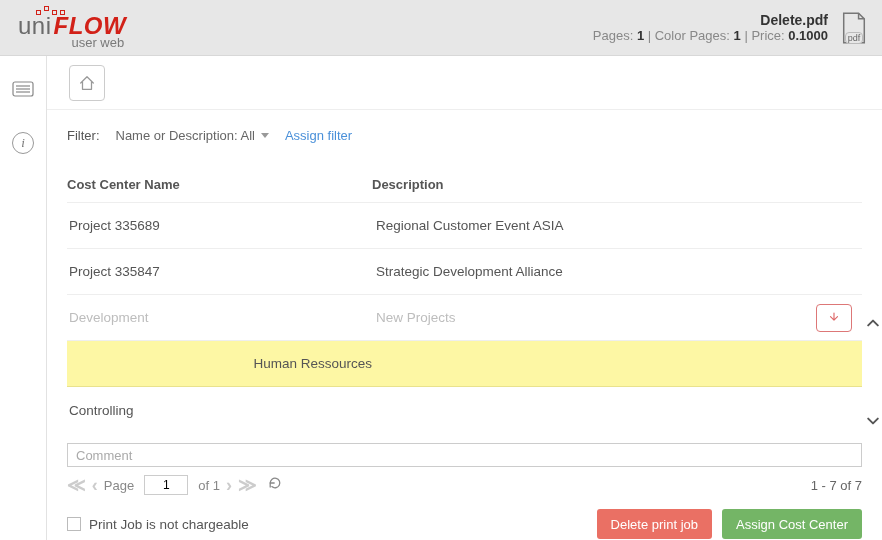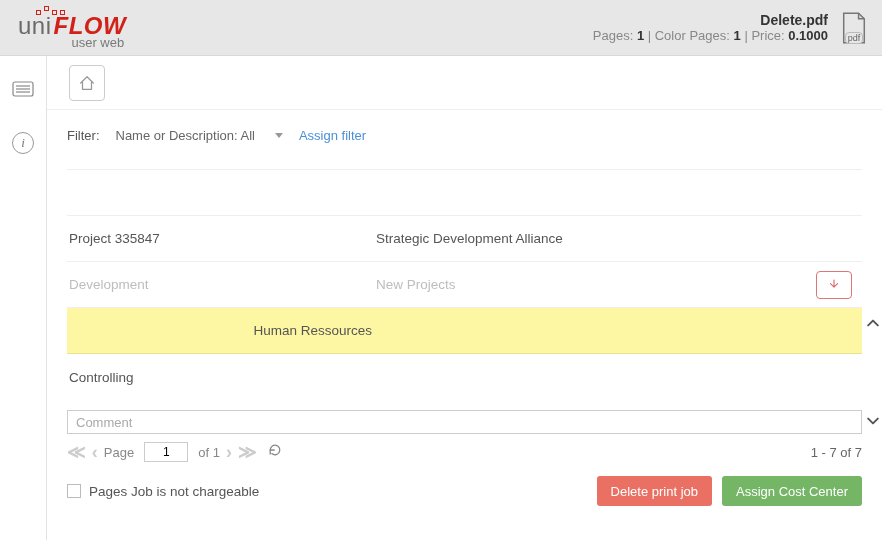--- a/index.html
+++ b/index.html
@@ -69,21 +69,21 @@
     width:36px; height:36px; border:1px solid #ccc; border-radius:4px;
     display:flex; align-items:center; justify-content:center; background:#fff;
     color:#888;
   }
 
   .filter-bar {
     padding: 18px 20px 0 20px;
     display:flex; align-items:center; gap:6px;
     color:#666;
   }
-  .filter-selector { color:#666; display:inline-flex; align-items:center; gap:20px; cursor:pointer;}
+  .filter-selector { color:#666; display:inline-flex; align-items:center; gap:6px; cursor:pointer;}
   .triangle-down {
     width:0; height:0; border-left:4px solid transparent; border-right:4px solid transparent;
     border-top:5px solid #999;
   }
   .clear-filter { color:#4a90d9; margin-left:10px; text-decoration:none; cursor:pointer;}
 
   
   .content-wrap { padding: 0 8px 0 8px; position:relative; flex:1; display:flex; flex-direction:column; min-height:0;}
   .table-area { margin: 26px 12px 0 12px; }
   .col-head { display:flex; padding: 8px 0 10px 0; color:#555; font-weight:600; font-size:13px;}
@@ -233,22 +233,28 @@
         <span style="color:#555;text-align:center;">Filter:</span>
         <span style="width:4px;"></span>
         <span class="filter-selector">
           <span>Name or Description: All</span>
           <span class="triangle-down"></span>
         </span>
         <a class="clear-filter">Assign filter</a>
       </div>
 
       <div class="table-area">
+        <div class="col-head">
+          <div class="col-name">Cost Center Name</div>
+          <div class="col-desc">Description</div>
+        </div>
         <div class="rows-scroll">
           <div class="row">
+            <div class="col-name">Project 335689</div>
+            <div class="col-desc">Regional Customer Event ASIA</div>
           </div>
           <div class="row">
             <div class="col-name">Project 335847</div>
             <div class="col-desc">Strategic Development Alliance</div>
           </div>
           <div class="row disabled">
             <div class="col-name">Development</div>
             <div class="col-desc">New Projects</div>
             <div class="row-action">
               <svg width="14" height="14" viewBox="0 0 20 20">
@@ -287,21 +293,21 @@
               <path d="M4 15 L4 10 L9 10" fill="none" stroke="#888" stroke-width="1.6" stroke-linecap="round" stroke-linejoin="round"></path>
             </svg>
           </span>
         </div>
         <div class="pager-right">1 - 7 of 7</div>
       </div>
 
       <div class="footer">
         <label class="chk-wrap">
           <span class="chk"></span>
-          <span>Pages Job is not chargeable</span>
+          <span>Print Job is not chargeable</span>
         </label>
         <div class="btns">
           <button class="btn btn-danger">Delete print job</button>
           <button class="btn btn-success">Assign Cost Center</button>
         </div>
       </div>
 
       <div class="scroll-arrows">
         <span class="arr up">
           <svg width="12" height="12" viewBox="0 0 10 10">

